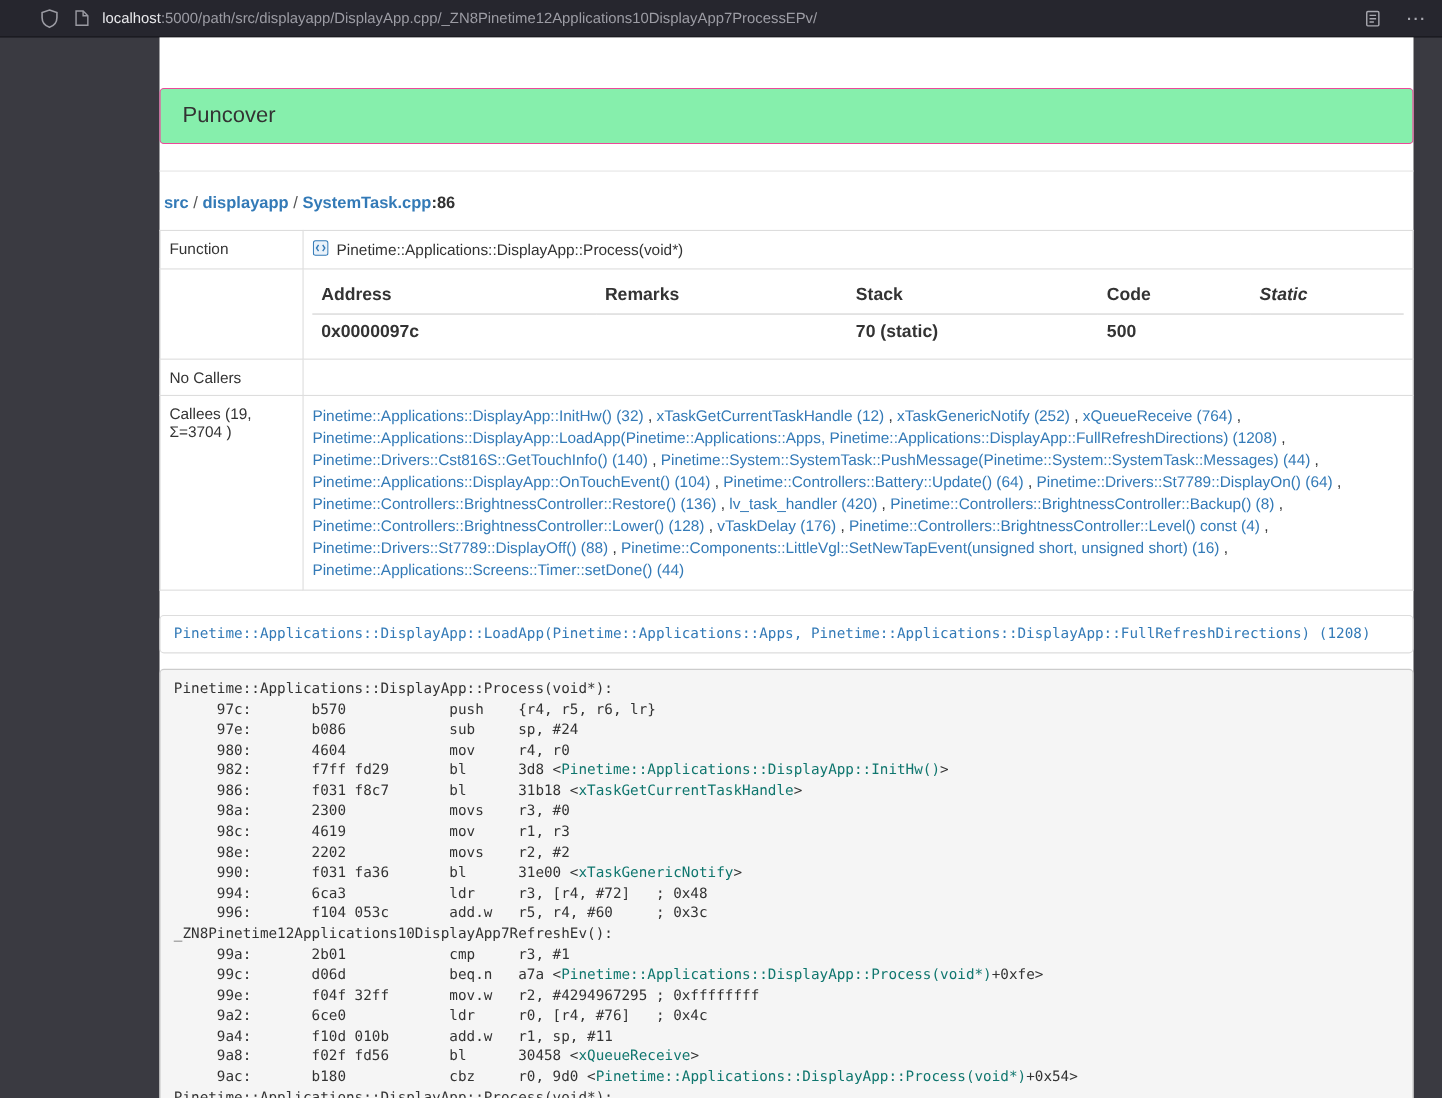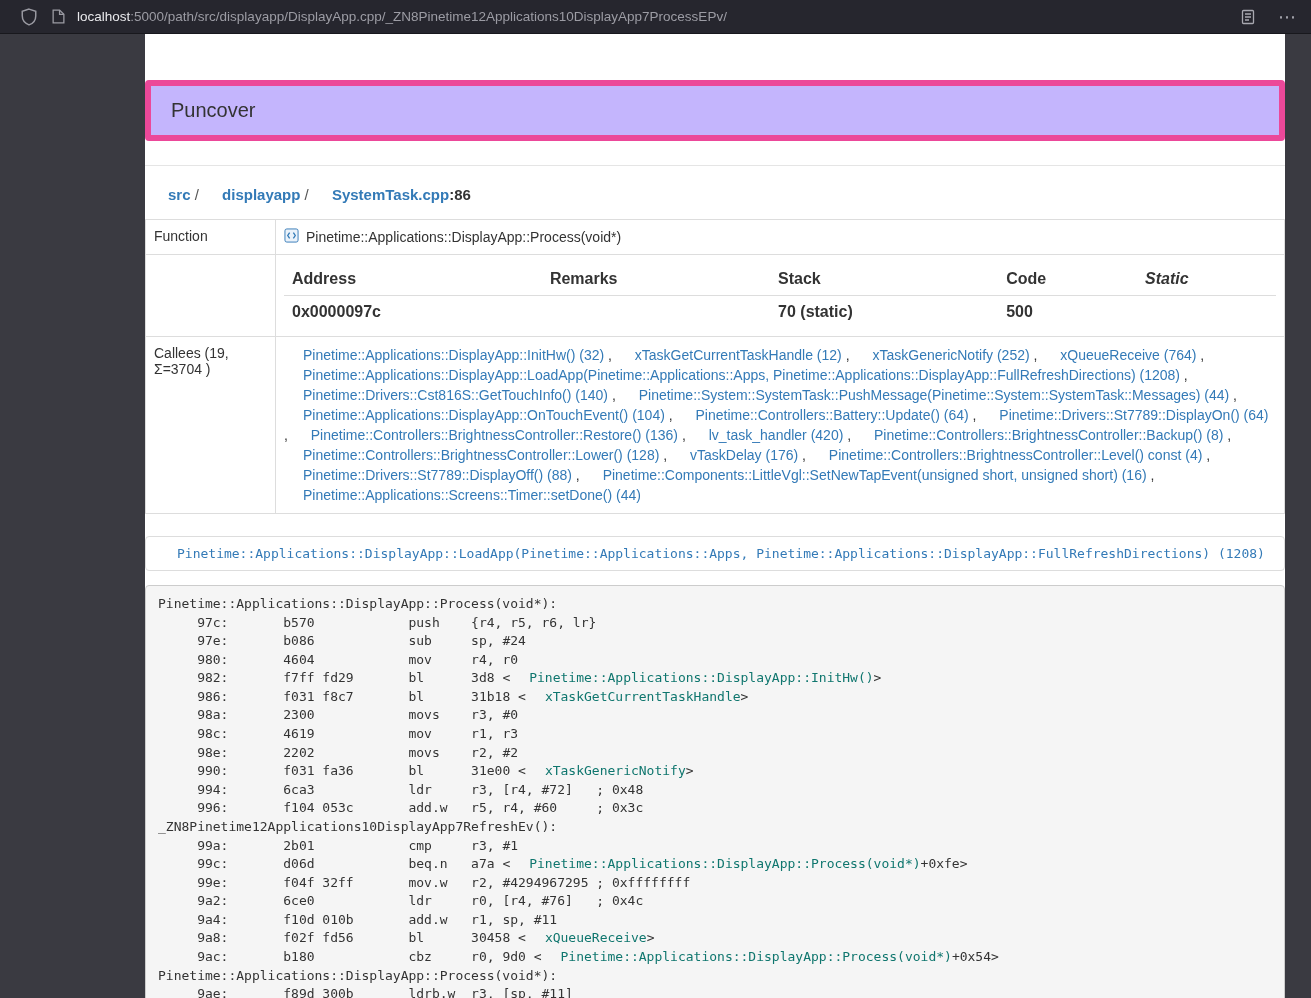--- a/index.html
+++ b/index.html
@@ -9,21 +9,21 @@
     font-family: "Liberation Sans", sans-serif;
     color: #333;
   }
   
   .topbar {
     height: 34px;
     background: #26262e;
     border-bottom: 1px solid #18181d;
     display: flex;
     align-items: center;
-    padding: 0 14px 0 20px;
+    padding: 0 14px 0 36px;
   }
   .topbar .icon-btn { display: flex; align-items: center; justify-content: center; cursor: pointer; }
   .urlbar {
     display: flex; align-items: center; gap: 12px;
     flex: 1; min-width: 0; margin-left: 14px;
     font-size: 13.5px; white-space: nowrap; overflow: hidden;
   }
   .url-host { color: #e9e9ec; }
   .url-path { color: #9c9ca4; }
   .top-right { display: flex; align-items: center; gap: 22px; margin-left: auto; }
@@ -32,28 +32,28 @@
   .container {
     width: 1140px;
     margin-left: 145px;
     background: #ffffff;
     min-height: 980px;
     padding: 1px 0 60px 0;
   }
   .title-panel {
     margin: 45px 0 0 0;
     padding: 13px 20px;
-    background: #c4b5fd;
-    border: 6px solid #ec4899;
+    background: #86efac;
+    border: 1px solid #ec4899;
     border-radius: 4px;
   }
   .title-panel h1 { margin: 0; font-size: 20px; font-weight: 500; color: #333; }
   hr.rule { margin: 24px 0 20px 0; border: 0; border-top: 1px solid #e5e5e5; }
   .breadcrumb { margin: 0 0 16px 4px; font-size: 15px; font-weight: bold; color: #333; }
-  .lnk { color: #337ab7; text-decoration: none; margin-left: 19px; }
+  .lnk { color: #337ab7; text-decoration: none; }
   .bc-sep { color: #555; font-weight: normal; }
   
   table.main-table { width: 100%; border-collapse: collapse; font-size: 14px; color: #333; }
   table.main-table > tbody > tr > th,
   table.main-table > tbody > tr > td { border: 1px solid #ddd; padding: 8px; vertical-align: top; text-align: left; }
   th.rowlabel { width: 130px; font-weight: normal; }
   td.stats-cell { padding: 0 8px; }
   table.stats-table { width: 100%; border-collapse: collapse; font-size: 16px; }
   table.stats-table th, table.stats-table td { border-bottom: 1px solid #ddd; padding: 7px 8px; text-align: left; font-weight: bold; }
   table.stats-table th { font-weight: bold; }
@@ -164,20 +164,24 @@
                 <tr>
                   <td>0x0000097c</td>
                   <td></td>
                   <td>70 (static)</td>
                   <td>500</td>
                   <td></td>
                 </tr>
               </tbody>
           </table>
         </td>
+      </tr>
+      <tr>
+        <th class="rowlabel">No Callers</th>
+        <td></td>
       </tr>
       <tr>
         <th class="rowlabel">Callees (19, Σ=3704 )</th>
         <td class="callees-cell"><a class="lnk" href="#">Pinetime::Applications::DisplayApp::InitHw() (32)</a><span> , </span><a class="lnk" href="#">xTaskGetCurrentTaskHandle (12)</a><span> , </span><a class="lnk" href="#">xTaskGenericNotify (252)</a><span> , </span><a class="lnk" href="#">xQueueReceive (764)</a><span> , </span><a class="lnk" href="#">Pinetime::Applications::DisplayApp::LoadApp(Pinetime::Applications::Apps, Pinetime::Applications::DisplayApp::FullRefreshDirections) (1208)</a><span> , </span><a class="lnk" href="#">Pinetime::Drivers::Cst816S::GetTouchInfo() (140)</a><span> , </span><a class="lnk" href="#">Pinetime::System::SystemTask::PushMessage(Pinetime::System::SystemTask::Messages) (44)</a><span> , </span><a class="lnk" href="#">Pinetime::Applications::DisplayApp::OnTouchEvent() (104)</a><span> , </span><a class="lnk" href="#">Pinetime::Controllers::Battery::Update() (64)</a><span> , </span><a class="lnk" href="#">Pinetime::Drivers::St7789::DisplayOn() (64)</a><span> , </span><a class="lnk" href="#">Pinetime::Controllers::BrightnessController::Restore() (136)</a><span> , </span><a class="lnk" href="#">lv_task_handler (420)</a><span> , </span><a class="lnk" href="#">Pinetime::Controllers::BrightnessController::Backup() (8)</a><span> , </span><a class="lnk" href="#">Pinetime::Controllers::BrightnessController::Lower() (128)</a><span> , </span><a class="lnk" href="#">vTaskDelay (176)</a><span> , </span><a class="lnk" href="#">Pinetime::Controllers::BrightnessController::Level() const (4)</a><span> , </span><a class="lnk" href="#">Pinetime::Drivers::St7789::DisplayOff() (88)</a><span> , </span><a class="lnk" href="#">Pinetime::Components::LittleVgl::SetNewTapEvent(unsigned short, unsigned short) (16)</a><span> , </span><a class="lnk" href="#">Pinetime::Applications::Screens::Timer::setDone() (44)</a></td>
       </tr>
     </tbody>
   </table>
 
   <div class="highlight-panel">
     <a class="lnk" href="#">Pinetime::Applications::DisplayApp::LoadApp(Pinetime::Applications::Apps, Pinetime::Applications::DisplayApp::FullRefreshDirections) (1208)</a>

